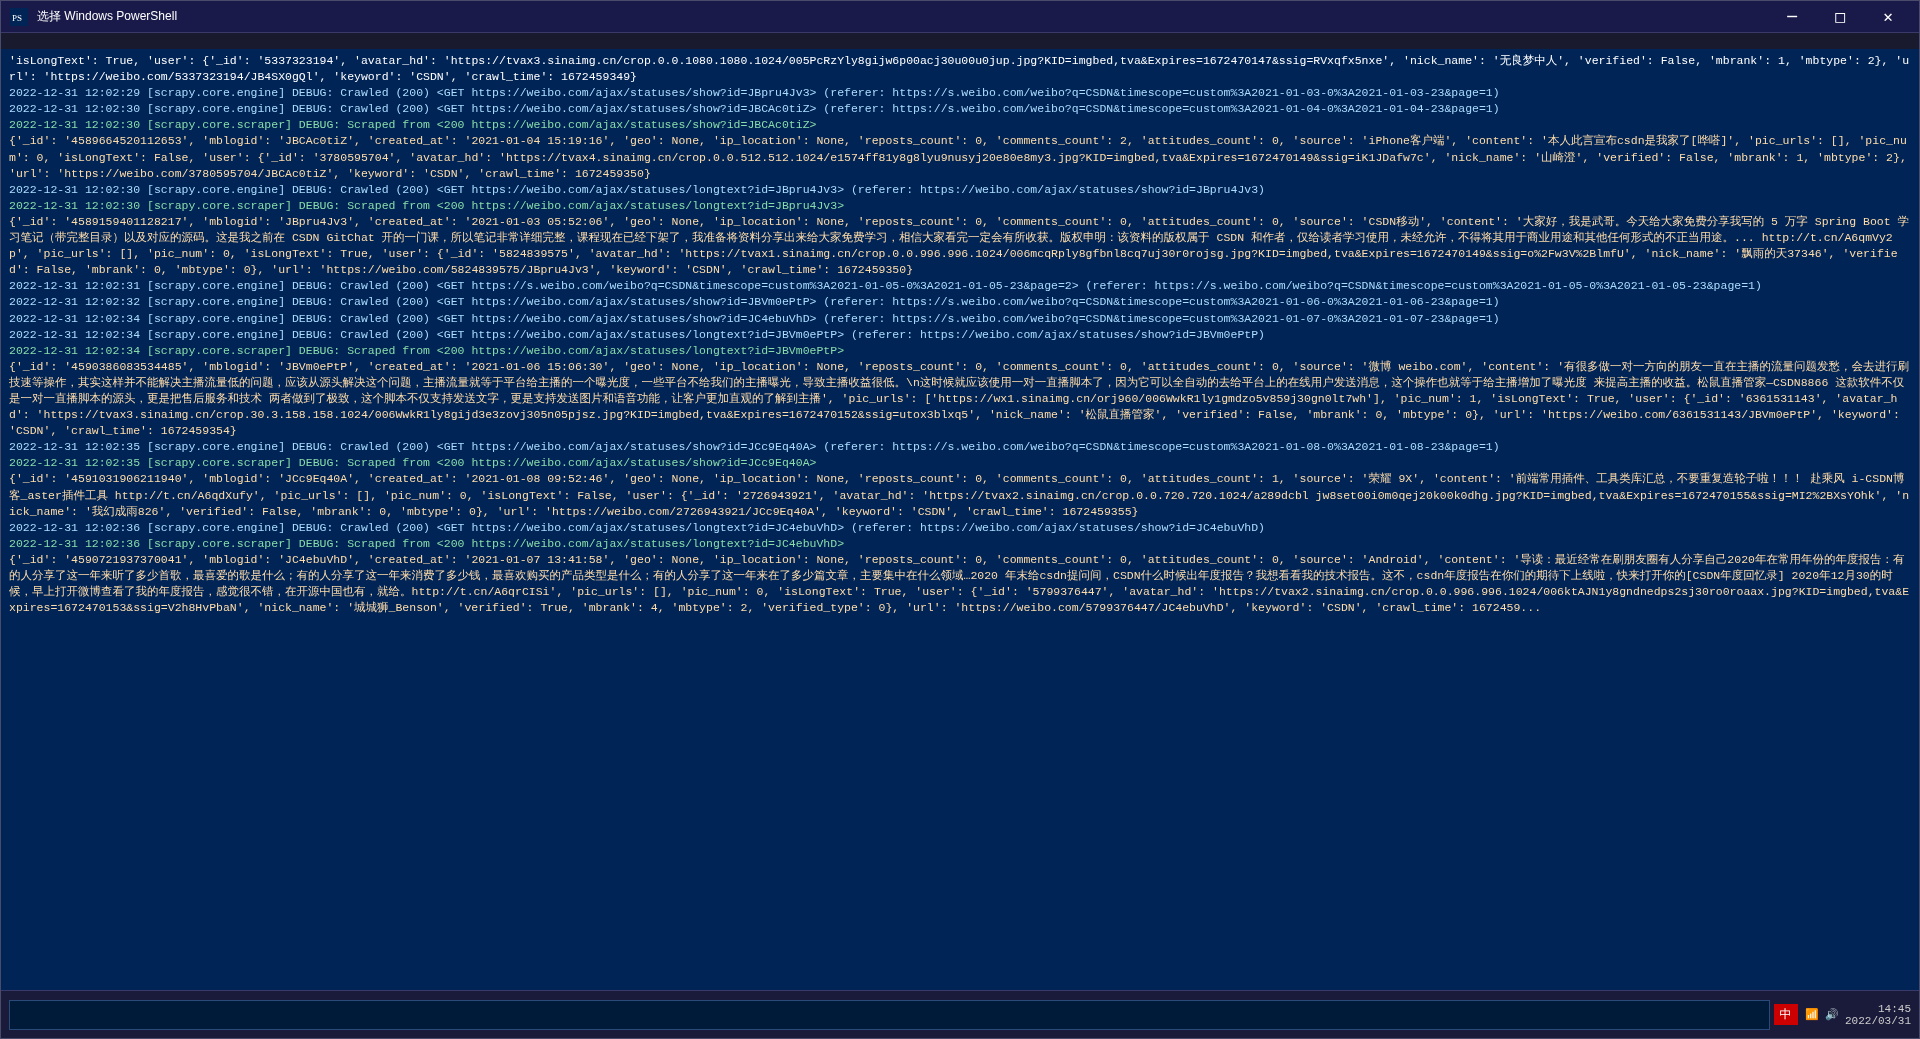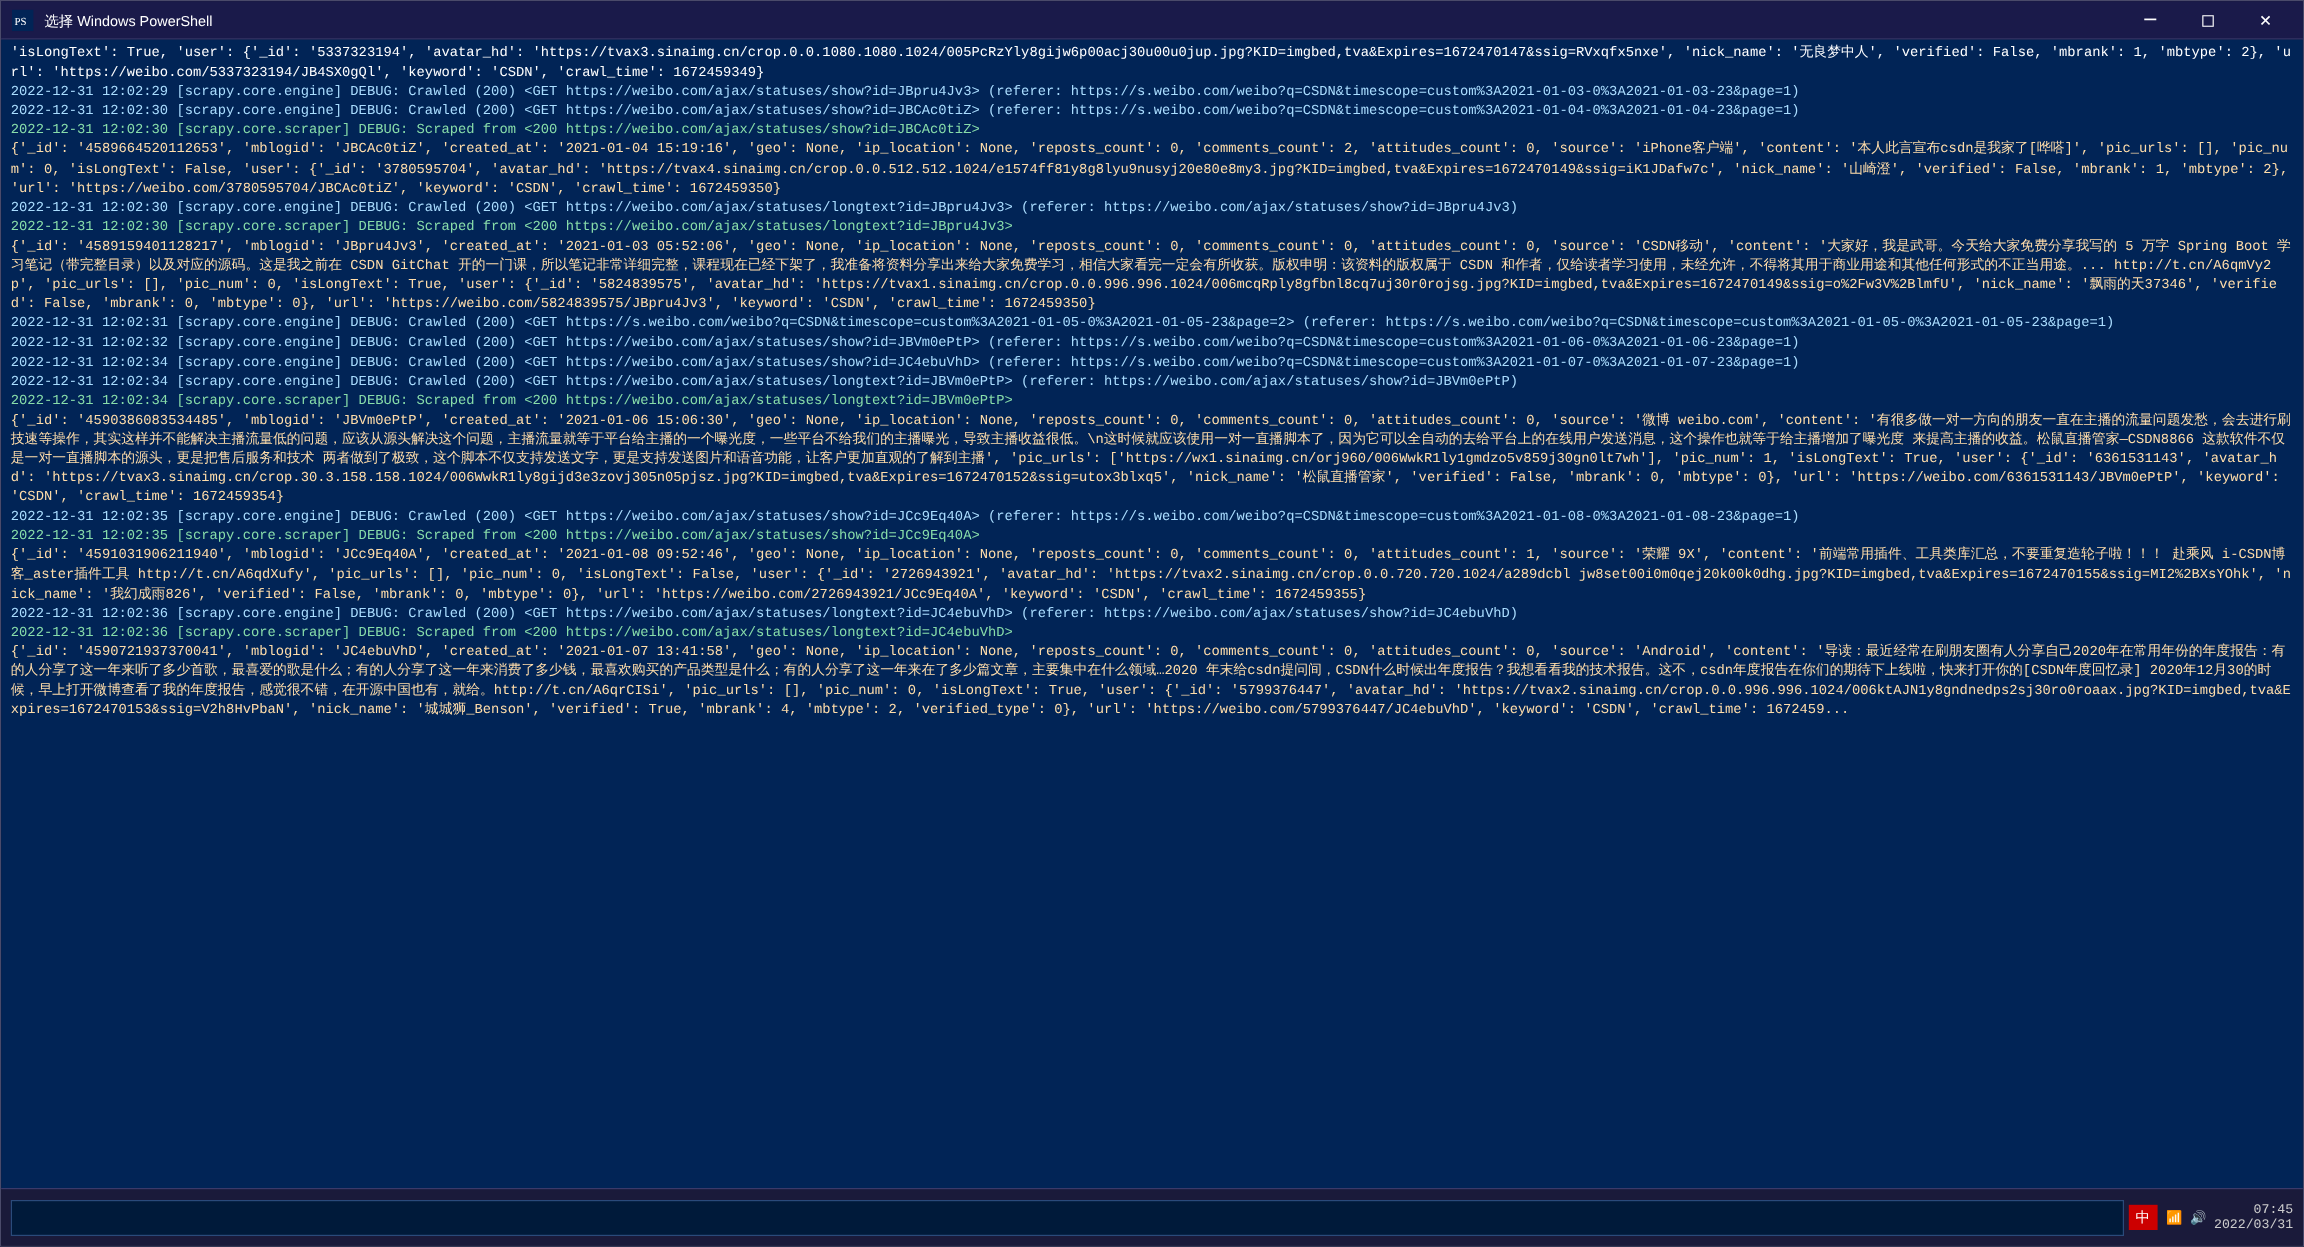--- a/index.html
+++ b/index.html
@@ -32,21 +32,21 @@
       display: flex;
       align-items: center;
       justify-content: space-between;
       padding: 0 8px;
       flex-shrink: 0;
       border-bottom: 1px solid #3a3a6a;
     }
 
     .title-bar-left {
       display: flex;
-      align-items: flex-end;
+      align-items: center;
       gap: 8px;
     }
 
     .title-bar-icon {
       width: 20px;
       height: 20px;
       display: flex;
       align-items: center;
       justify-content: center;
       color: #4a9eff;
@@ -82,20 +82,21 @@
       flex: 1;
       background: #012456;
       overflow-y: auto;
       overflow-x: auto;
       padding: 4px 8px;
       white-space: pre-wrap;
       word-break: break-all;
       line-height: 1.4;
       font-size: 11.5px;
       color: #ffffff;
+      margin-top: 16px;
     }
 
     .content-area::-webkit-scrollbar {
       width: 12px;
       height: 12px;
     }
 
     .content-area::-webkit-scrollbar-track {
       background: #1a3a6a;
     }
@@ -184,20 +185,20 @@
   <div class="content-area" id="terminal-content"><div class="line"><span style="color:#ffffff">'isLongText': True, 'user': {'_id': '5337323194', 'avatar_hd': 'https://tvax3.sinaimg.cn/crop.0.0.1080.1080.1024/005PcRzYly8gijw6p00acj30u00u0jup.jpg?KID=imgbed,tva&amp;Expires=1672470147&amp;ssig=RVxqfx5nxe', 'nick_name': '无良梦中人', 'verified': False, 'mbrank': 1, 'mbtype': 2}, 'url': 'https://weibo.com/5337323194/JB4SX0gQl', 'keyword': 'CSDN', 'crawl_time': 1672459349}</span></div><div class="line"><span style="color:#aaddff">2022-12-31 12:02:29 [scrapy.core.engine] DEBUG: Crawled (200) &lt;GET https://weibo.com/ajax/statuses/show?id=JBpru4Jv3&gt; (referer: https://s.weibo.com/weibo?q=CSDN&amp;timescope=custom%3A2021-01-03-0%3A2021-01-03-23&amp;page=1)</span></div><div class="line"><span style="color:#aaddff">2022-12-31 12:02:30 [scrapy.core.engine] DEBUG: Crawled (200) &lt;GET https://weibo.com/ajax/statuses/show?id=JBCAc0tiZ&gt; (referer: https://s.weibo.com/weibo?q=CSDN&amp;timescope=custom%3A2021-01-04-0%3A2021-01-04-23&amp;page=1)</span></div><div class="line"><span style="color:#88ddaa">2022-12-31 12:02:30 [scrapy.core.scraper] DEBUG: Scraped from &lt;200 https://weibo.com/ajax/statuses/show?id=JBCAc0tiZ&gt;</span></div><div class="line"><span style="color:#ffddaa">{'_id': '4589664520112653', 'mblogid': 'JBCAc0tiZ', 'created_at': '2021-01-04 15:19:16', 'geo': None, 'ip_location': None, 'reposts_count': 0, 'comments_count': 2, 'attitudes_count': 0, 'source': 'iPhone客户端', 'content': '本人此言宣布csdn是我家了[哗嗒]', 'pic_urls': [], 'pic_num': 0, 'isLongText': False, 'user': {'_id': '3780595704', 'avatar_hd': 'https://tvax4.sinaimg.cn/crop.0.0.512.512.1024/e1574ff81y8g8lyu9nusyj20e80e8my3.jpg?KID=imgbed,tva&amp;Expires=1672470149&amp;ssig=iK1JDafw7c', 'nick_name': '山崎澄', 'verified': False, 'mbrank': 1, 'mbtype': 2}, 'url': 'https://weibo.com/3780595704/JBCAc0tiZ', 'keyword': 'CSDN', 'crawl_time': 1672459350}</span></div><div class="line"><span style="color:#aaddff">2022-12-31 12:02:30 [scrapy.core.engine] DEBUG: Crawled (200) &lt;GET https://weibo.com/ajax/statuses/longtext?id=JBpru4Jv3&gt; (referer: https://weibo.com/ajax/statuses/show?id=JBpru4Jv3)</span></div><div class="line"><span style="color:#88ddaa">2022-12-31 12:02:30 [scrapy.core.scraper] DEBUG: Scraped from &lt;200 https://weibo.com/ajax/statuses/longtext?id=JBpru4Jv3&gt;</span></div><div class="line"><span style="color:#ffddaa">{'_id': '4589159401128217', 'mblogid': 'JBpru4Jv3', 'created_at': '2021-01-03 05:52:06', 'geo': None, 'ip_location': None, 'reposts_count': 0, 'comments_count': 0, 'attitudes_count': 0, 'source': 'CSDN移动', 'content': '大家好，我是武哥。今天给大家免费分享我写的 5 万字 Spring Boot 学习笔记（带完整目录）以及对应的源码。这是我之前在 CSDN GitChat 开的一门课，所以笔记非常详细完整，课程现在已经下架了，我准备将资料分享出来给大家免费学习，相信大家看完一定会有所收获。版权申明：该资料的版权属于 CSDN 和作者，仅给读者学习使用，未经允许，不得将其用于商业用途和其他任何形式的不正当用途。... http://t.cn/A6qmVy2p', 'pic_urls': [], 'pic_num': 0, 'isLongText': True, 'user': {'_id': '5824839575', 'avatar_hd': 'https://tvax1.sinaimg.cn/crop.0.0.996.996.1024/006mcqRply8gfbnl8cq7uj30r0rojsg.jpg?KID=imgbed,tva&amp;Expires=1672470149&amp;ssig=o%2Fw3V%2BlmfU', 'nick_name': '飘雨的天37346', 'verified': False, 'mbrank': 0, 'mbtype': 0}, 'url': 'https://weibo.com/5824839575/JBpru4Jv3', 'keyword': 'CSDN', 'crawl_time': 1672459350}</span></div><div class="line"><span style="color:#aaddff">2022-12-31 12:02:31 [scrapy.core.engine] DEBUG: Crawled (200) &lt;GET https://s.weibo.com/weibo?q=CSDN&amp;timescope=custom%3A2021-01-05-0%3A2021-01-05-23&amp;page=2&gt; (referer: https://s.weibo.com/weibo?q=CSDN&amp;timescope=custom%3A2021-01-05-0%3A2021-01-05-23&amp;page=1)</span></div><div class="line"><span style="color:#aaddff">2022-12-31 12:02:32 [scrapy.core.engine] DEBUG: Crawled (200) &lt;GET https://weibo.com/ajax/statuses/show?id=JBVm0ePtP&gt; (referer: https://s.weibo.com/weibo?q=CSDN&amp;timescope=custom%3A2021-01-06-0%3A2021-01-06-23&amp;page=1)</span></div><div class="line"><span style="color:#aaddff">2022-12-31 12:02:34 [scrapy.core.engine] DEBUG: Crawled (200) &lt;GET https://weibo.com/ajax/statuses/show?id=JC4ebuVhD&gt; (referer: https://s.weibo.com/weibo?q=CSDN&amp;timescope=custom%3A2021-01-07-0%3A2021-01-07-23&amp;page=1)</span></div><div class="line"><span style="color:#aaddff">2022-12-31 12:02:34 [scrapy.core.engine] DEBUG: Crawled (200) &lt;GET https://weibo.com/ajax/statuses/longtext?id=JBVm0ePtP&gt; (referer: https://weibo.com/ajax/statuses/show?id=JBVm0ePtP)</span></div><div class="line"><span style="color:#88ddaa">2022-12-31 12:02:34 [scrapy.core.scraper] DEBUG: Scraped from &lt;200 https://weibo.com/ajax/statuses/longtext?id=JBVm0ePtP&gt;</span></div><div class="line"><span style="color:#ffddaa">{'_id': '4590386083534485', 'mblogid': 'JBVm0ePtP', 'created_at': '2021-01-06 15:06:30', 'geo': None, 'ip_location': None, 'reposts_count': 0, 'comments_count': 0, 'attitudes_count': 0, 'source': '微博 weibo.com', 'content': '有很多做一对一方向的朋友一直在主播的流量问题发愁，会去进行刷技速等操作，其实这样并不能解决主播流量低的问题，应该从源头解决这个问题，主播流量就等于平台给主播的一个曝光度，一些平台不给我们的主播曝光，导致主播收益很低。\n这时候就应该使用一对一直播脚本了，因为它可以全自动的去给平台上的在线用户发送消息，这个操作也就等于给主播增加了曝光度 来提高主播的收益。松鼠直播管家—CSDN8866 这款软件不仅是一对一直播脚本的源头，更是把售后服务和技术 两者做到了极致，这个脚本不仅支持发送文字，更是支持发送图片和语音功能，让客户更加直观的了解到主播', 'pic_urls': ['https://wx1.sinaimg.cn/orj960/006WwkR1ly1gmdzo5v859j30gn0lt7wh'], 'pic_num': 1, 'isLongText': True, 'user': {'_id': '6361531143', 'avatar_hd': 'https://tvax3.sinaimg.cn/crop.30.3.158.158.1024/006WwkR1ly8gijd3e3zovj305n05pjsz.jpg?KID=imgbed,tva&amp;Expires=1672470152&amp;ssig=utox3blxq5', 'nick_name': '松鼠直播管家', 'verified': False, 'mbrank': 0, 'mbtype': 0}, 'url': 'https://weibo.com/6361531143/JBVm0ePtP', 'keyword': 'CSDN', 'crawl_time': 1672459354}</span></div><div class="line"><span style="color:#aaddff">2022-12-31 12:02:35 [scrapy.core.engine] DEBUG: Crawled (200) &lt;GET https://weibo.com/ajax/statuses/show?id=JCc9Eq40A&gt; (referer: https://s.weibo.com/weibo?q=CSDN&amp;timescope=custom%3A2021-01-08-0%3A2021-01-08-23&amp;page=1)</span></div><div class="line"><span style="color:#88ddaa">2022-12-31 12:02:35 [scrapy.core.scraper] DEBUG: Scraped from &lt;200 https://weibo.com/ajax/statuses/show?id=JCc9Eq40A&gt;</span></div><div class="line"><span style="color:#ffddaa">{'_id': '4591031906211940', 'mblogid': 'JCc9Eq40A', 'created_at': '2021-01-08 09:52:46', 'geo': None, 'ip_location': None, 'reposts_count': 0, 'comments_count': 0, 'attitudes_count': 1, 'source': '荣耀 9X', 'content': '前端常用插件、工具类库汇总，不要重复造轮子啦！！！ 赴乘风 i-CSDN博客_aster插件工具 http://t.cn/A6qdXufy', 'pic_urls': [], 'pic_num': 0, 'isLongText': False, 'user': {'_id': '2726943921', 'avatar_hd': 'https://tvax2.sinaimg.cn/crop.0.0.720.720.1024/a289dcbl jw8set00i0m0qej20k00k0dhg.jpg?KID=imgbed,tva&amp;Expires=1672470155&amp;ssig=MI2%2BXsYOhk', 'nick_name': '我幻成雨826', 'verified': False, 'mbrank': 0, 'mbtype': 0}, 'url': 'https://weibo.com/2726943921/JCc9Eq40A', 'keyword': 'CSDN', 'crawl_time': 1672459355}</span></div><div class="line"><span style="color:#aaddff">2022-12-31 12:02:36 [scrapy.core.engine] DEBUG: Crawled (200) &lt;GET https://weibo.com/ajax/statuses/longtext?id=JC4ebuVhD&gt; (referer: https://weibo.com/ajax/statuses/show?id=JC4ebuVhD)</span></div><div class="line"><span style="color:#88ddaa">2022-12-31 12:02:36 [scrapy.core.scraper] DEBUG: Scraped from &lt;200 https://weibo.com/ajax/statuses/longtext?id=JC4ebuVhD&gt;</span></div><div class="line"><span style="color:#ffddaa">{'_id': '4590721937370041', 'mblogid': 'JC4ebuVhD', 'created_at': '2021-01-07 13:41:58', 'geo': None, 'ip_location': None, 'reposts_count': 0, 'comments_count': 0, 'attitudes_count': 0, 'source': 'Android', 'content': '导读：最近经常在刷朋友圈有人分享自己2020年在常用年份的年度报告：有的人分享了这一年来听了多少首歌，最喜爱的歌是什么；有的人分享了这一年来消费了多少钱，最喜欢购买的产品类型是什么；有的人分享了这一年来在了多少篇文章，主要集中在什么领域…2020 年末给csdn提问间，CSDN什么时候出年度报告？我想看看我的技术报告。这不，csdn年度报告在你们的期待下上线啦，快来打开你的[CSDN年度回忆录] 2020年12月30的时候，早上打开微博查看了我的年度报告，感觉很不错，在开源中国也有，就给。http://t.cn/A6qrCISi', 'pic_urls': [], 'pic_num': 0, 'isLongText': True, 'user': {'_id': '5799376447', 'avatar_hd': 'https://tvax2.sinaimg.cn/crop.0.0.996.996.1024/006ktAJN1y8gndnedps2sj30ro0roaax.jpg?KID=imgbed,tva&amp;Expires=1672470153&amp;ssig=V2h8HvPbaN', 'nick_name': '城城狮_Benson', 'verified': True, 'mbrank': 4, 'mbtype': 2, 'verified_type': 0}, 'url': 'https://weibo.com/5799376447/JC4ebuVhD', 'keyword': 'CSDN', 'crawl_time': 1672459...</span></div></div>
 
   <div class="taskbar">
     <input class="input-bar" type="text" value="" style="">
     <div class="taskbar-right">
       <span class="ime-indicator">中</span>
       <div class="sys-tray">
         <span>📶</span>
         <span>🔊</span>
         <div class="time-display">
-          <div>07:45</div>
+          <div>14:45</div>
           <div>2022/03/31</div>
         </div>
       </div>
     </div>
   </div>
 
 </div>
 
 </body></html>

